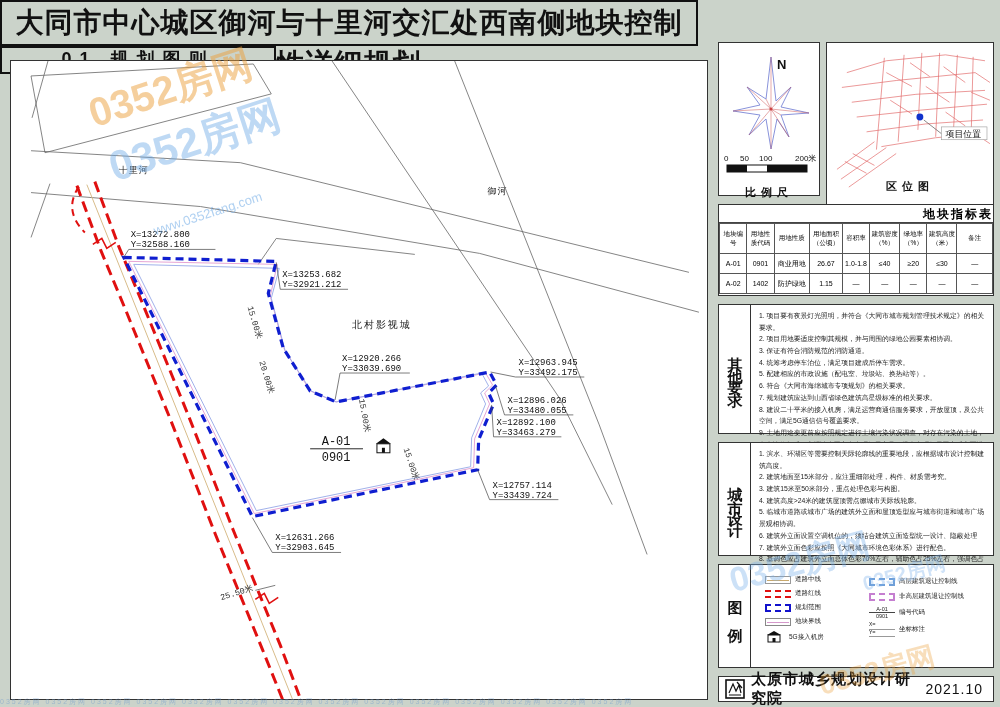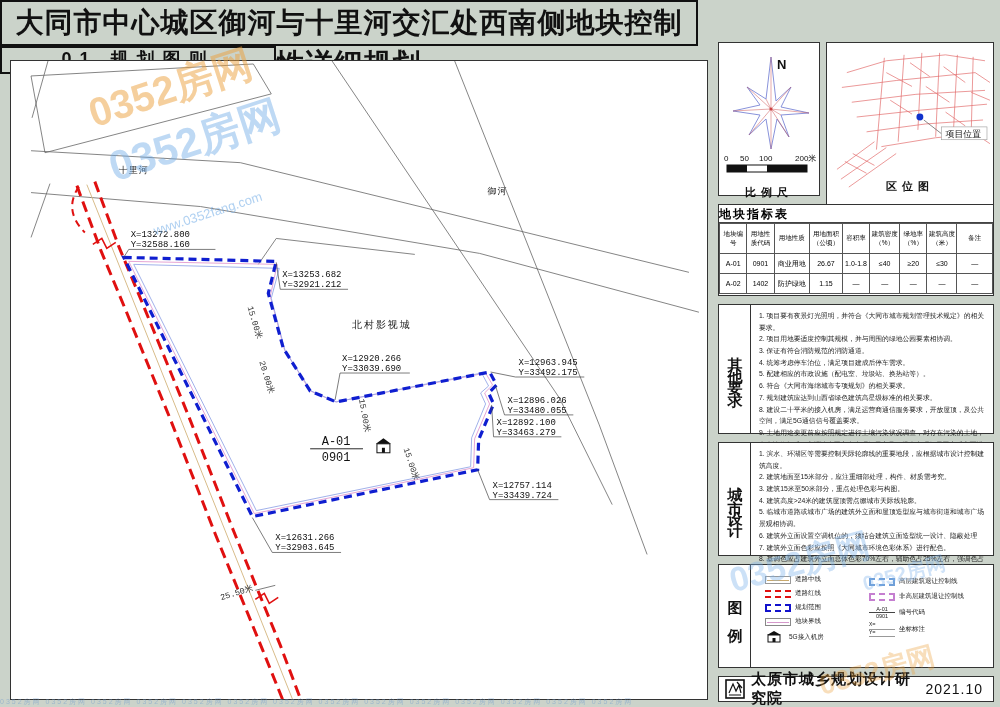--- a/index.html
+++ b/index.html
@@ -7,21 +7,21 @@
   #page { position:relative; width:1000px; height:707px; background:#cbd3ca; overflow:hidden; }
   .box { position:absolute; background:#fff; border:1px solid #333; }
   #title-box { left:10px; top:8px; width:698px; height:46px; border:2px solid #111;
     text-align:center; line-height:41px; font-size:28px; font-weight:bold; letter-spacing:1px; color:#111;}
   #map-box { left:10px; top:60px; width:698px; height:640px; }
   #panel-header { left:718px; top:8px; width:276px; height:28px; border:2px solid #111;
     text-align:center; line-height:23px; font-size:18px; font-weight:bold; letter-spacing:8px; color:#111;}
   #compass-box { left:718px; top:42px; width:102px; height:154px; }
   #locmap-box { left:826px; top:42px; width:168px; height:172px; }
   #table-box { left:718px; top:204px; width:276px; height:92px; }
-  #table-box .tbl-title { height:18px; text-align:left; font-size:12px; font-weight:bold; line-height:18px; border-bottom:1px solid #444; letter-spacing:2px;}
+  #table-box .tbl-title { height:18px; text-align:right; font-size:12px; font-weight:bold; line-height:18px; border-bottom:1px solid #444; letter-spacing:2px;}
   #table-box table { width:100%; border-collapse:collapse; table-layout:fixed; }
   #table-box th, #table-box td { border:1px solid #555; text-align:center; vertical-align:middle; padding:1px; font-weight:normal;}
   #table-box th { font-size:6.5px; line-height:1.25; height:30px; }
   #table-box td { font-size:7px; height:20px; }
   .vsec { display:flex; }
   .vsec .vlabel-col { width:32px; border-right:1px solid #333; display:flex; align-items:center; justify-content:center; flex:none;}
   .vsec .vlabel { writing-mode:vertical-rl; text-orientation:upright; font-size:15px; font-weight:bold; letter-spacing:0.8em; color:#111;}
   .vsec .vcontent { flex:1; padding:5px 6px 3px 8px; }
   #other-box { left:718px; top:304px; width:276px; height:130px; }
   #design-box { left:718px; top:442px; width:276px; height:114px; }

